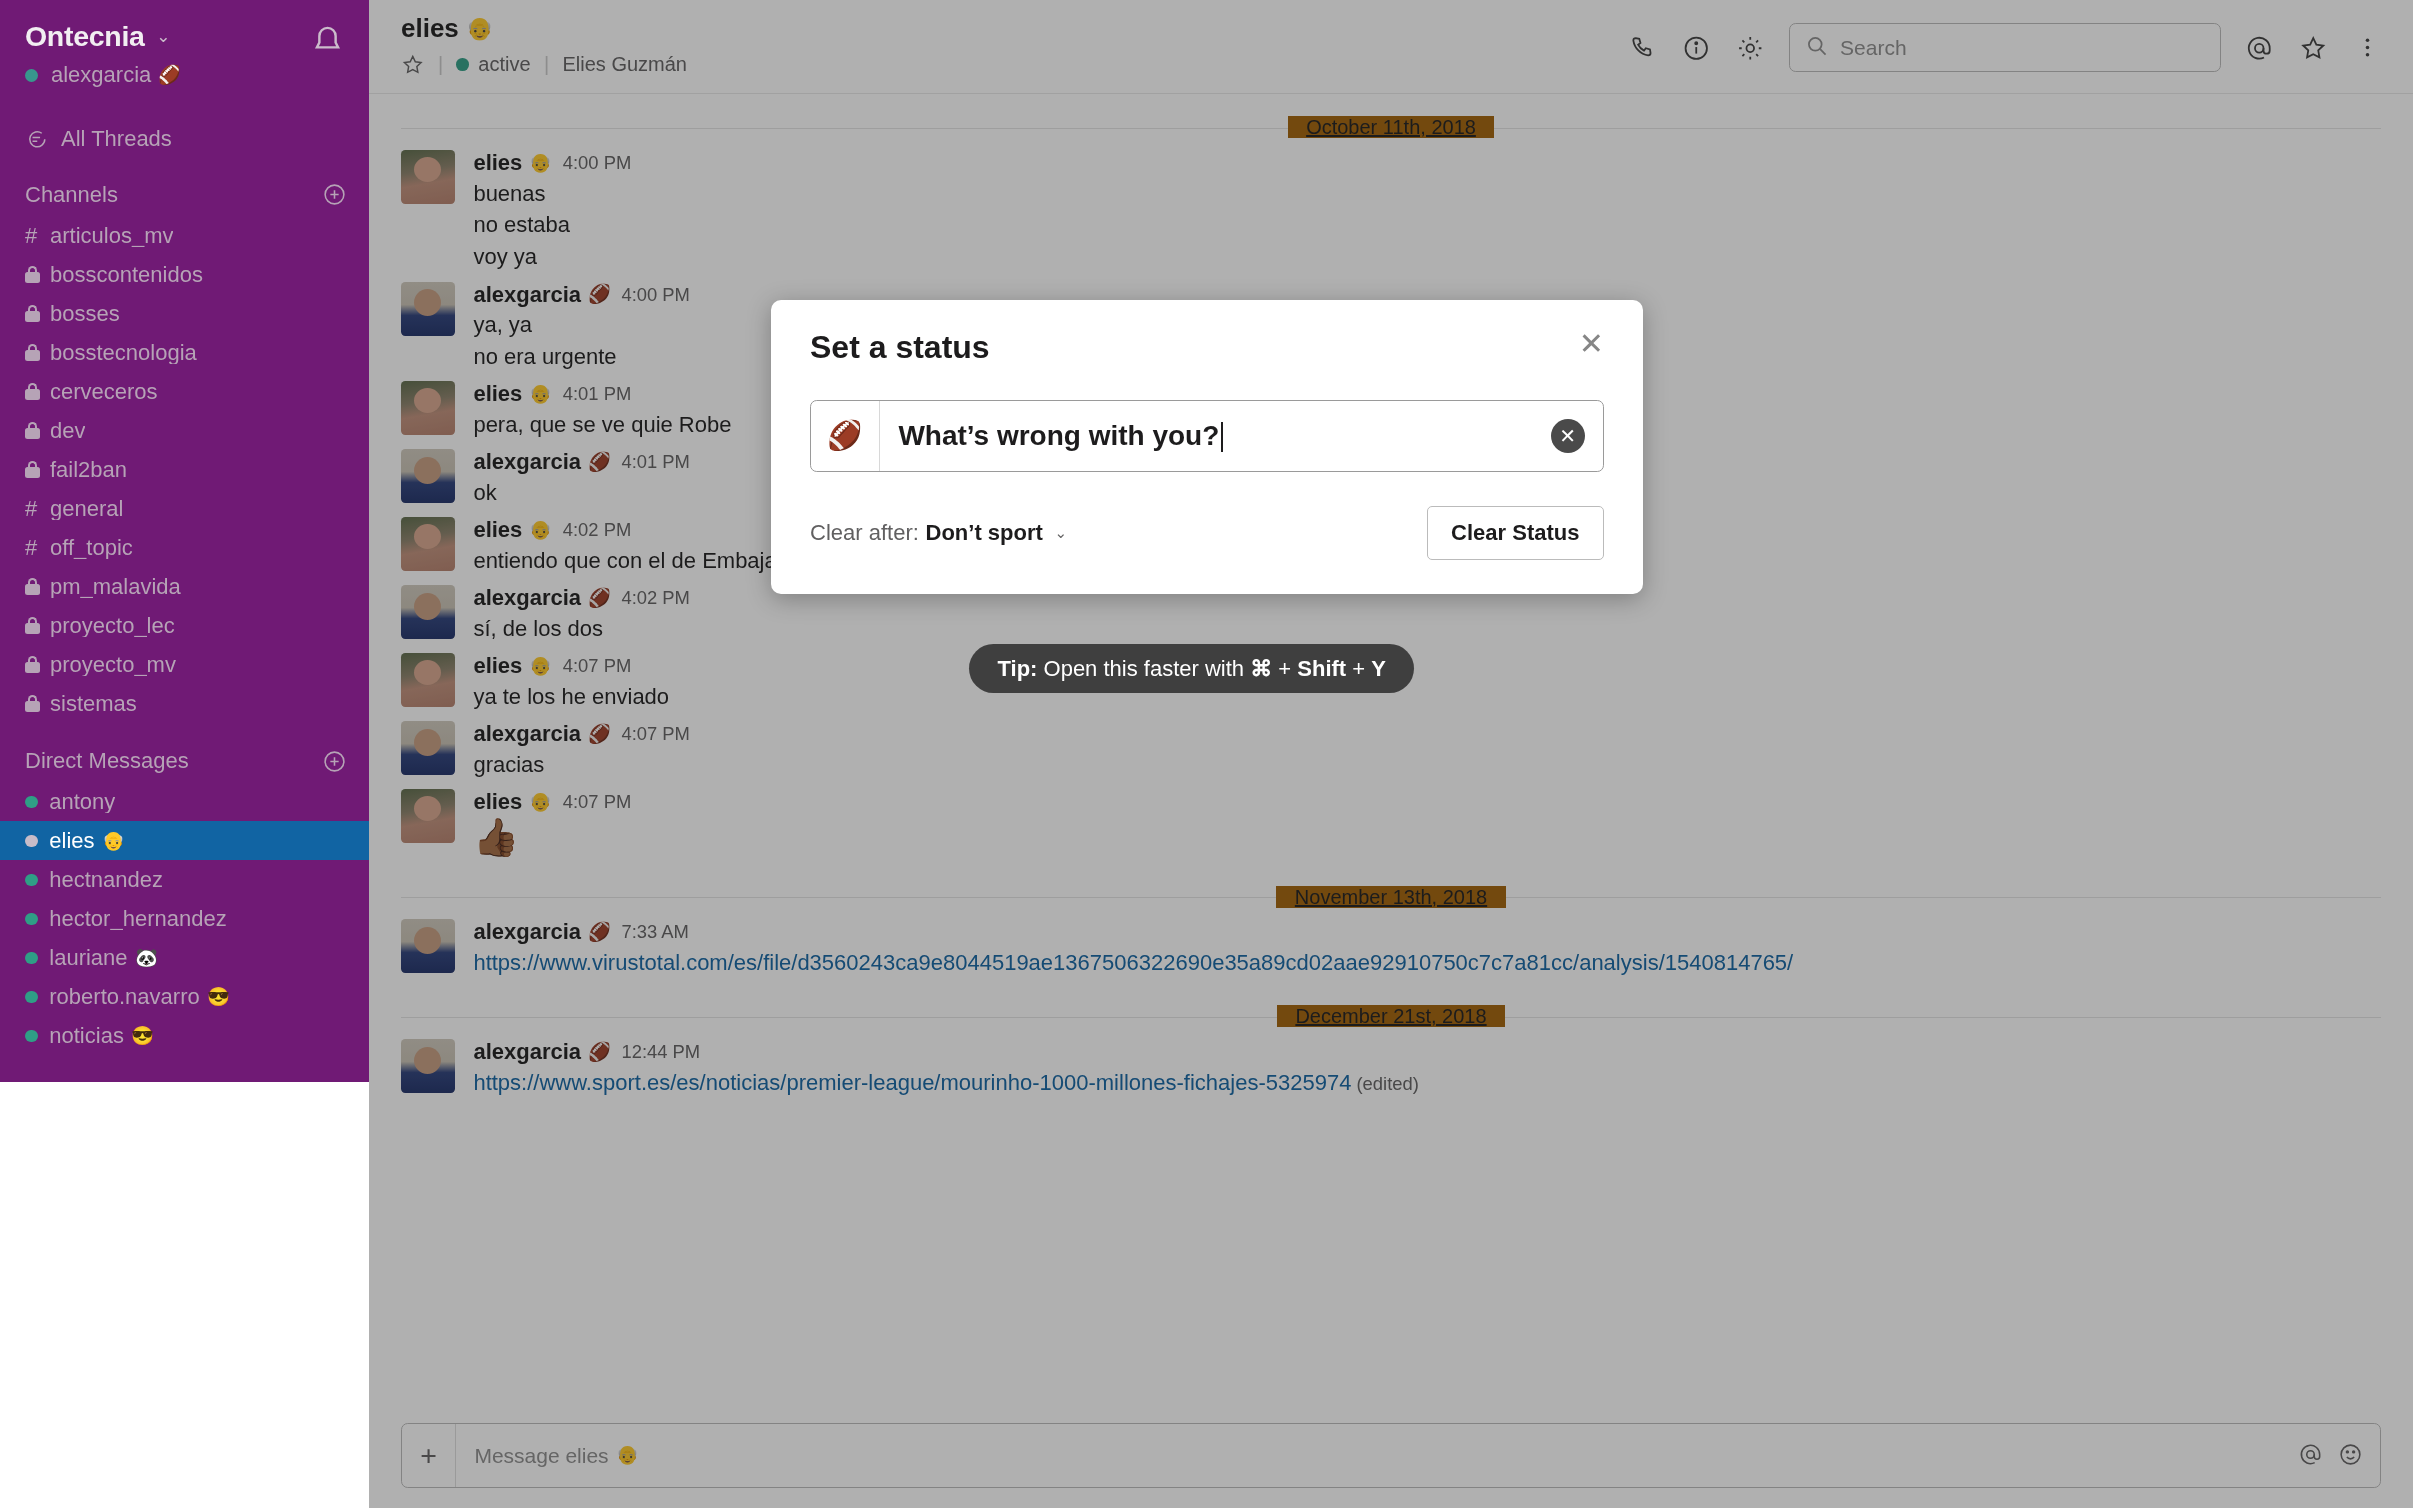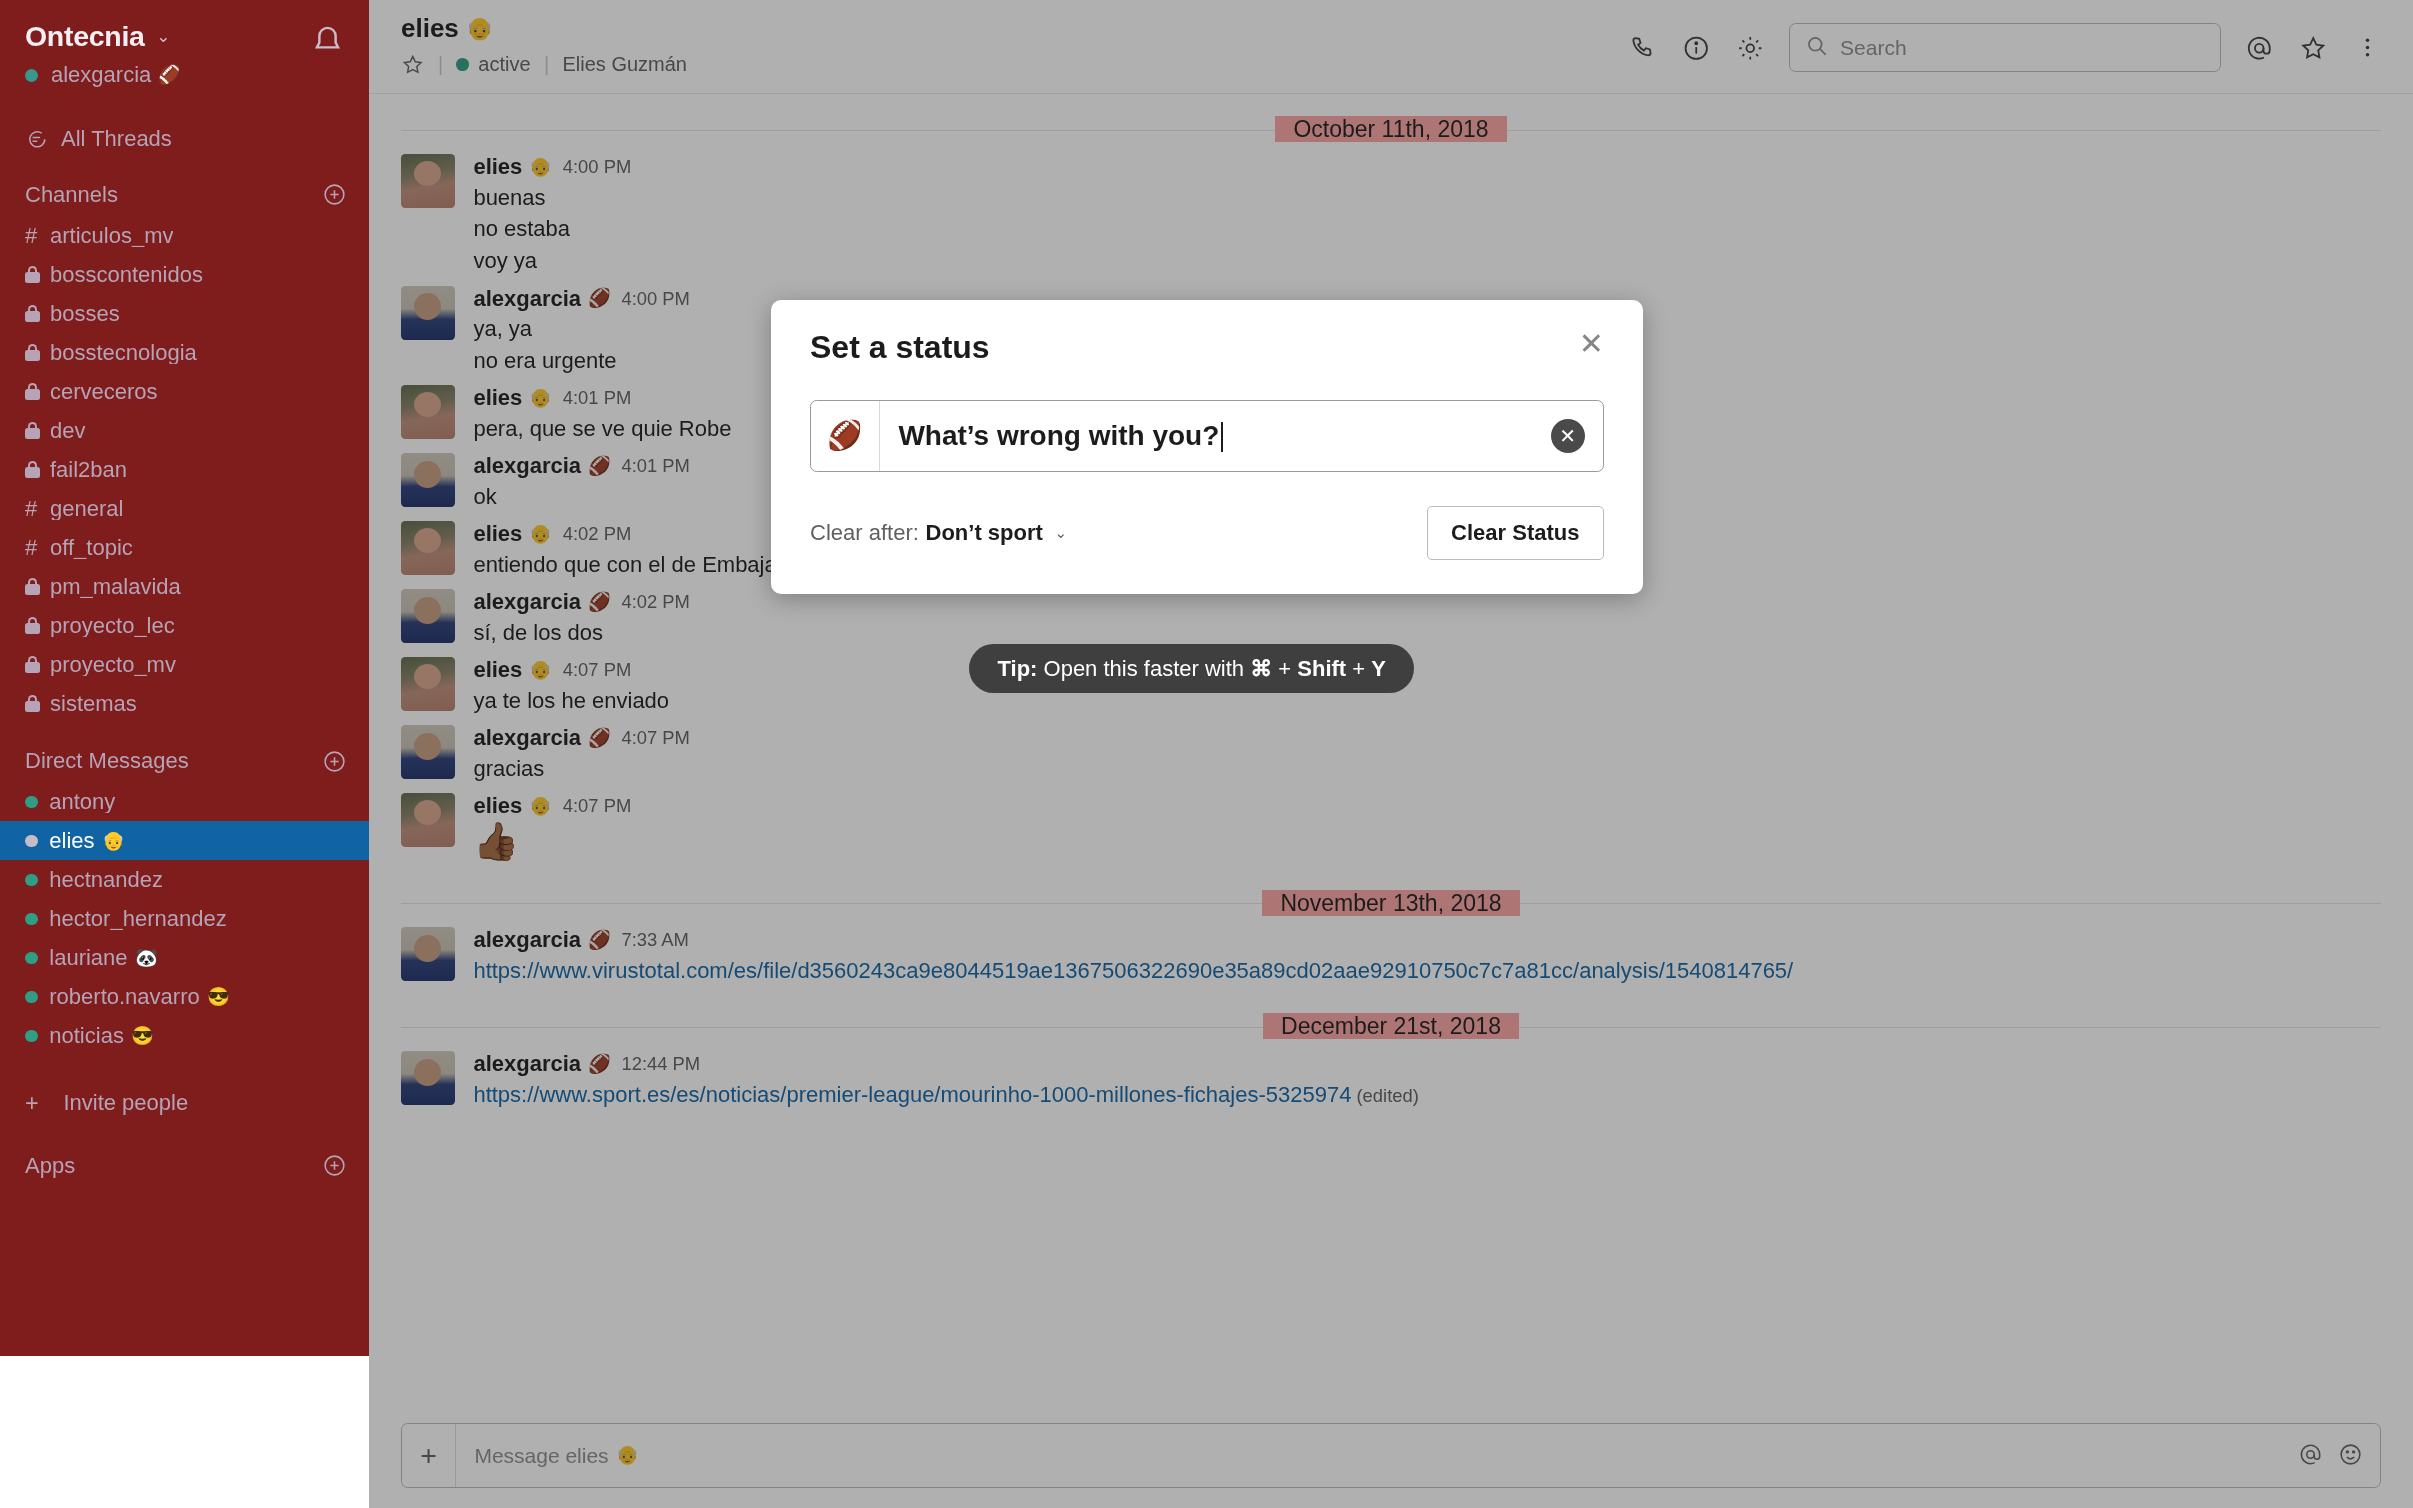--- a/index.html
+++ b/index.html
@@ -8,22 +8,22 @@
     font-family: "Liberation Sans", sans-serif;
     background: #ffffff;
     position: relative;
   }
 
   
   #app { display: flex; width: 2413px; height: 1508px; position: relative; }
 
   
   #sidebar {
-    width: 369px; height: 1356px; flex: 0 0 369px;
-    background: #7f1d1d;
+    width: 369px; height: 1082px; flex: 0 0 369px;
+    background: #701a75;
     color: #b6a3b6;
     padding-top: 11.7px;
     position: relative;
     overflow: hidden;
   }
   .ws-header { display: flex; align-items: flex-start; padding: 8.4px 22px 0 25px; }
   .ws-left { flex: 1; }
   .ws-title { font-size: 28.5px; font-weight: bold; color: #f2eef2; letter-spacing: -0.3px;
               display: flex; align-items: center; }
   .ws-caret { margin-left: 11.7px; font-size: 17px; color: #cbbccb; font-weight: normal; }
@@ -80,22 +80,22 @@
     display: flex; align-items: center; padding: 0 15px; margin: 0 11.7px;
     color: #8d8d8d; font-size: 21px; background: transparent;
   }
   .search-box .mag { margin-right: 11.7px; }
 
   
   #messages { flex: 1; overflow: hidden; padding-bottom: 5px; position: relative; }
   .date-div { position: relative; text-align: center; margin: 22px 0 6.7px; }
   .date-div:before { content: ""; position: absolute; left: 32px; right: 32px; top: 50%;
                      border-top: 0.8px solid #e4e4e4; }
-  .date-div span { position: relative; background: #fca5a5; padding: 0 18.4px;
-                   font-size: 23px; color: #1d1c1d; font-weight: normal; }
+  .date-div span { position: relative; background: #a16207; padding: 0 18.4px;
+                   font-size: 20px; color: #1d1c1d; font-weight: normal; text-decoration: underline; }
   .msg { display: flex; padding: 4.2px 32px 4.2px 32px; align-items: flex-start; }
   .avatar { width: 54px; height: 54px; border-radius: 4.2px; flex: 0 0 54px; margin-right: 18.4px;
             overflow: hidden; position: relative; }
   .av-elies { background: linear-gradient(170deg,#5d6b4a 0%,#8a8069 38%,#c08f7a 60%,#b5806c 100%); }
   .av-elies:after { content:""; position:absolute; left:13.4px; top:6.7px; width:27px; height:25px;
                     border-radius:50%; background:#d9a78e; }
   .av-alex { background: linear-gradient(180deg,#cfc9bd 0%,#c9c2b4 42%,#2b3f7a 62%,#1e3068 100%); }
   .av-alex:after { content:""; position:absolute; left:13.4px; top:7.5px; width:27px; height:27px;
                    border-radius:50%; background:#c79d80; }
   .m-body { flex: 1; min-width: 0; }

